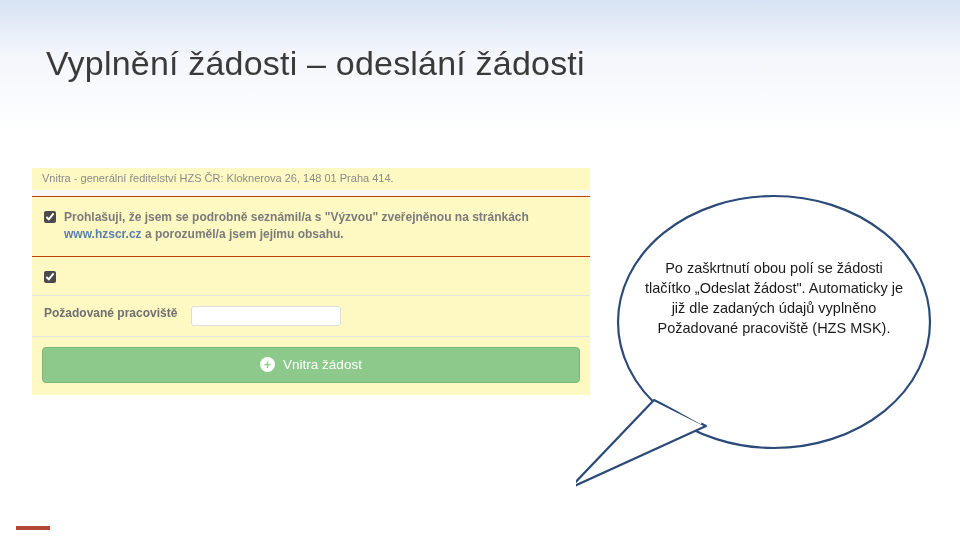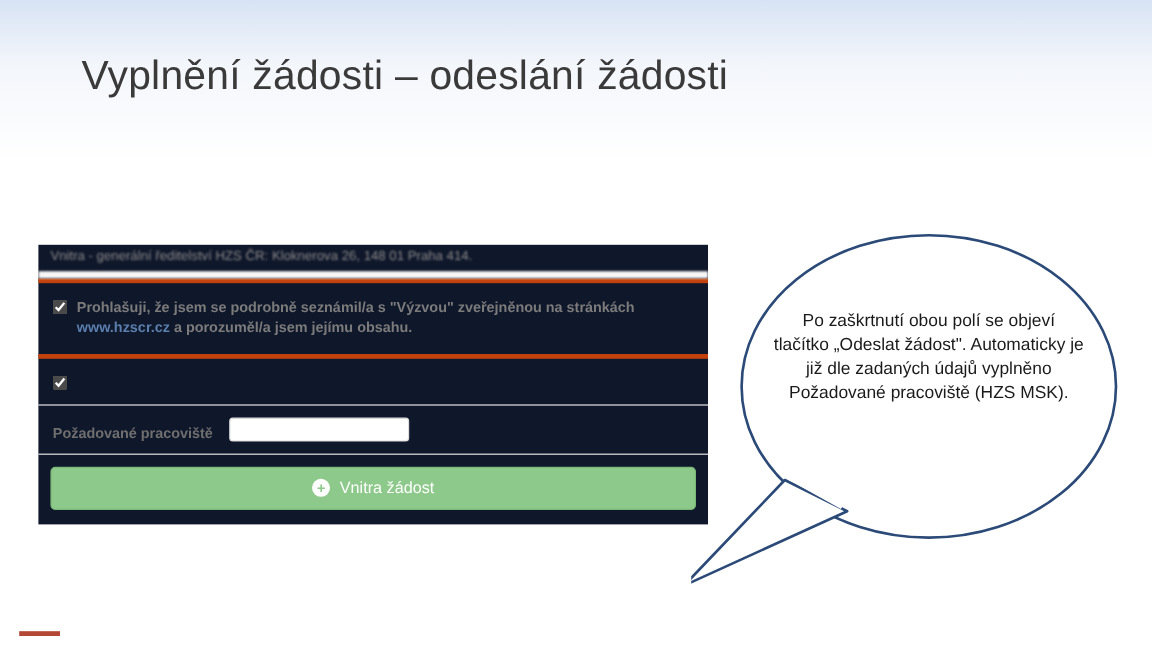--- a/index.html
+++ b/index.html
@@ -4,76 +4,75 @@
 <style>
   * { box-sizing: border-box; margin: 0; padding: 0; }
   html, body { width: 960px; height: 540px; overflow: hidden; font-family: "Segoe UI", Arial, sans-serif; }
   body {
     background: linear-gradient(to bottom, #d7e3f4 0%, #f3f6fb 10%, #ffffff 25%, #ffffff 100%);
     position: relative;
   }
 
   .title {
     position: absolute;
-    left: 68px;
+    left: 46px;
     top: 44px;
     font-size: 34px;
     font-weight: 400;
     color: #3a3a3a;
     letter-spacing: 0.2px;
   }
 
   
   .form-area {
     position: absolute;
     left: 32px;
     top: 168px;
     width: 558px;
-    background: #0f172a;
-    margin-top: 36px;
+    background: #fef9c3;
   }
 
   .address-strip {
     height: 28px;
     padding: 4px 10px 8px 10px;
     font-size: 11px;
     color: #8a8a8a;
     border-bottom: 6px solid #f7f7f7;
     filter: blur(0.7px);
     white-space: nowrap;
     overflow: hidden;
   }
 
   .decl-row {
     display: flex;
     align-items: flex-start;
     gap: 8px;
     padding: 12px 12px 12px 12px;
-    border-top: 4px solid #c2410c;
+    border-top: 1px solid #c2410c;
   }
   .decl-row:first-of-type { border-top: none; }
 
   .decl-row input[type=checkbox]{
     width: 12px; height: 12px;
     margin-top: 2px;
     flex: 0 0 auto;
     accent-color: #4a4a4a;
   }
   .decl-text {
     font-size: 12px;
     font-weight: 600;
     color: #7b7b7b;
     line-height: 1.45;
     filter: blur(0.55px);
   }
   .decl-text .link { color: #5a7fae; font-weight: 600; }
 
   .workplace-row {
     display: flex;
-    align-items: flex-end;
+    align-items: flex-start;
     gap: 14px;
     padding: 10px 12px 10px 12px;
     border-top: 1px solid #e3e3e3;
   }
   .workplace-label {
     font-size: 12px;
     font-weight: 700;
     color: #6f6f6f;
     filter: blur(0.55px);
     white-space: nowrap;
@@ -180,16 +179,16 @@
     </button>
   </div>
 </div>
 
 <div class="bubble-wrap">
   <svg width="360" height="340" viewBox="0 0 360 340">
     <ellipse cx="198" cy="150" rx="156" ry="126" fill="#ffffff" stroke="#2b4a78" stroke-width="2.2"></ellipse>
     <path d="M 78 228 L -6 316 L 130 254 Z" fill="#ffffff" stroke="#2b4a78" stroke-width="2.2" stroke-linejoin="round"></path>
     <path d="M 83 226 L 126 250" stroke="#ffffff" stroke-width="5" fill="none"></path>
   </svg>
-  <div class="bubble-text">Po zaškrtnutí obou polí se objeví tlačítko „Odeslat žádost". Automaticky je již dle zadaných údajů vyplněno Požadované pracoviště (HZS MSK).</div>
+  <div class="bubble-text">Po zaškrtnutí obou polí se žádosti tlačítko „Odeslat žádost". Automaticky je již dle zadaných údajů vyplněno Požadované pracoviště (HZS MSK).</div>
 </div>
 
 <div class="accent-bar"></div>
 
 </body></html>

